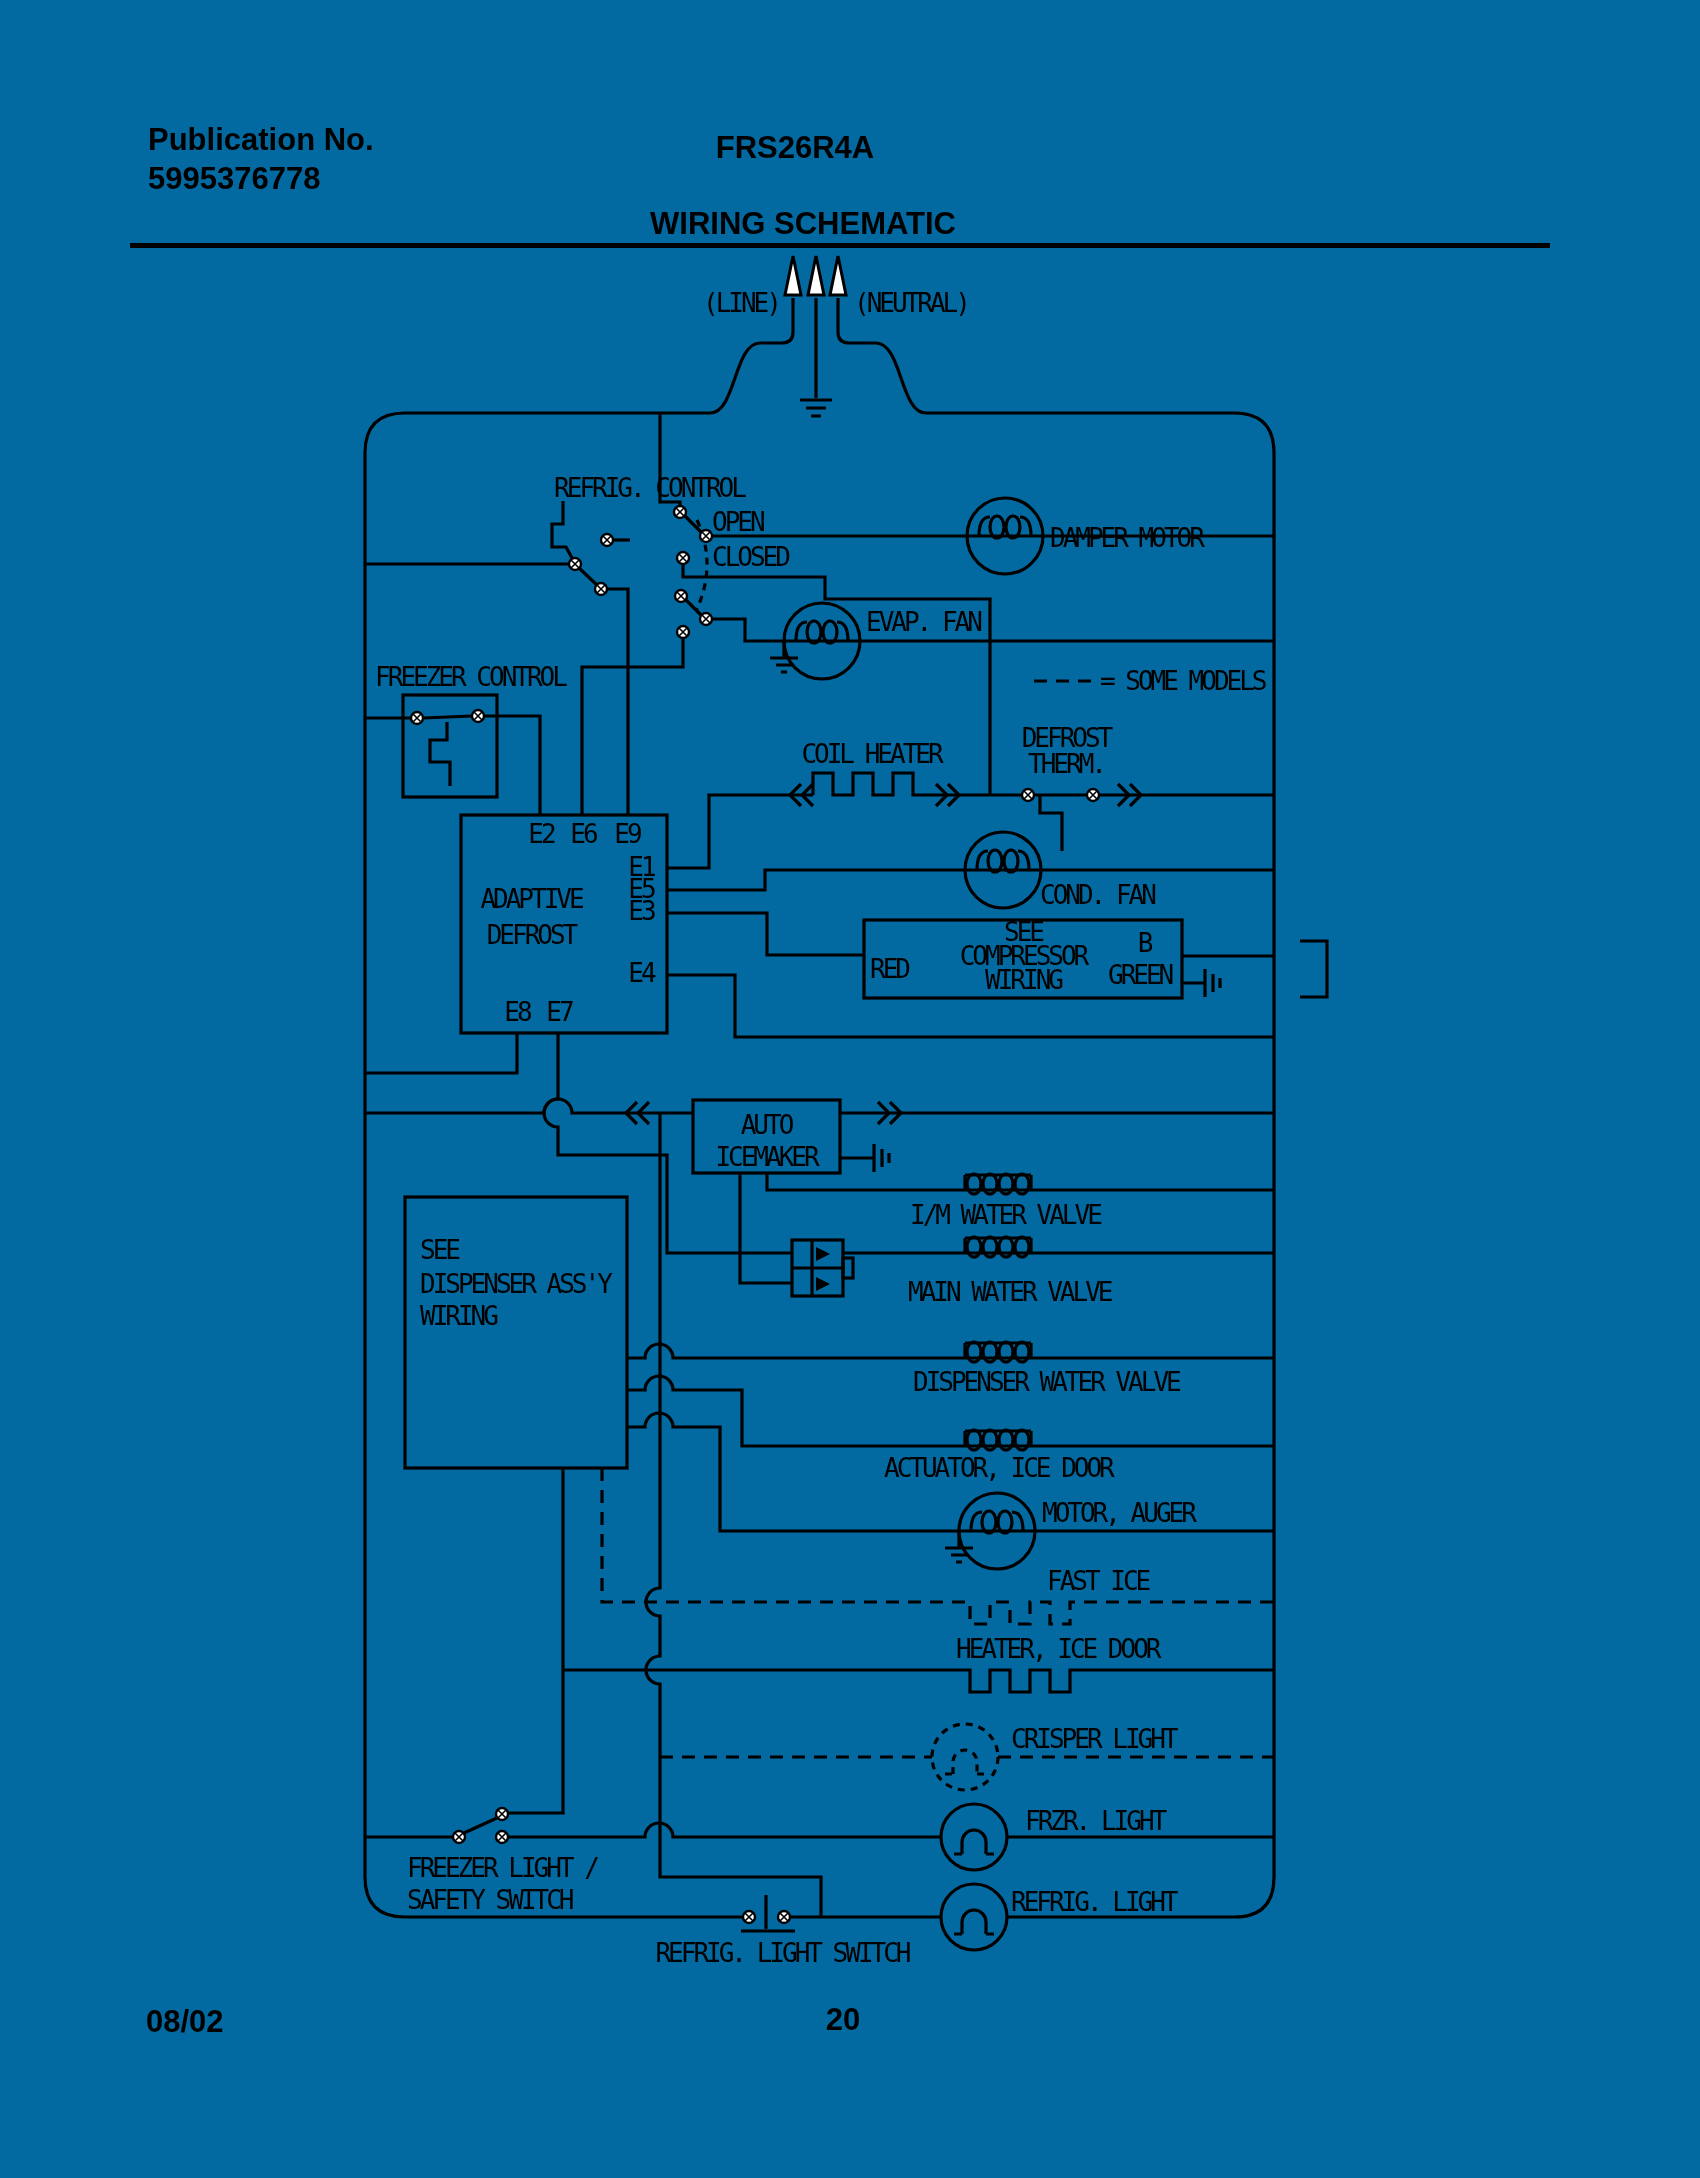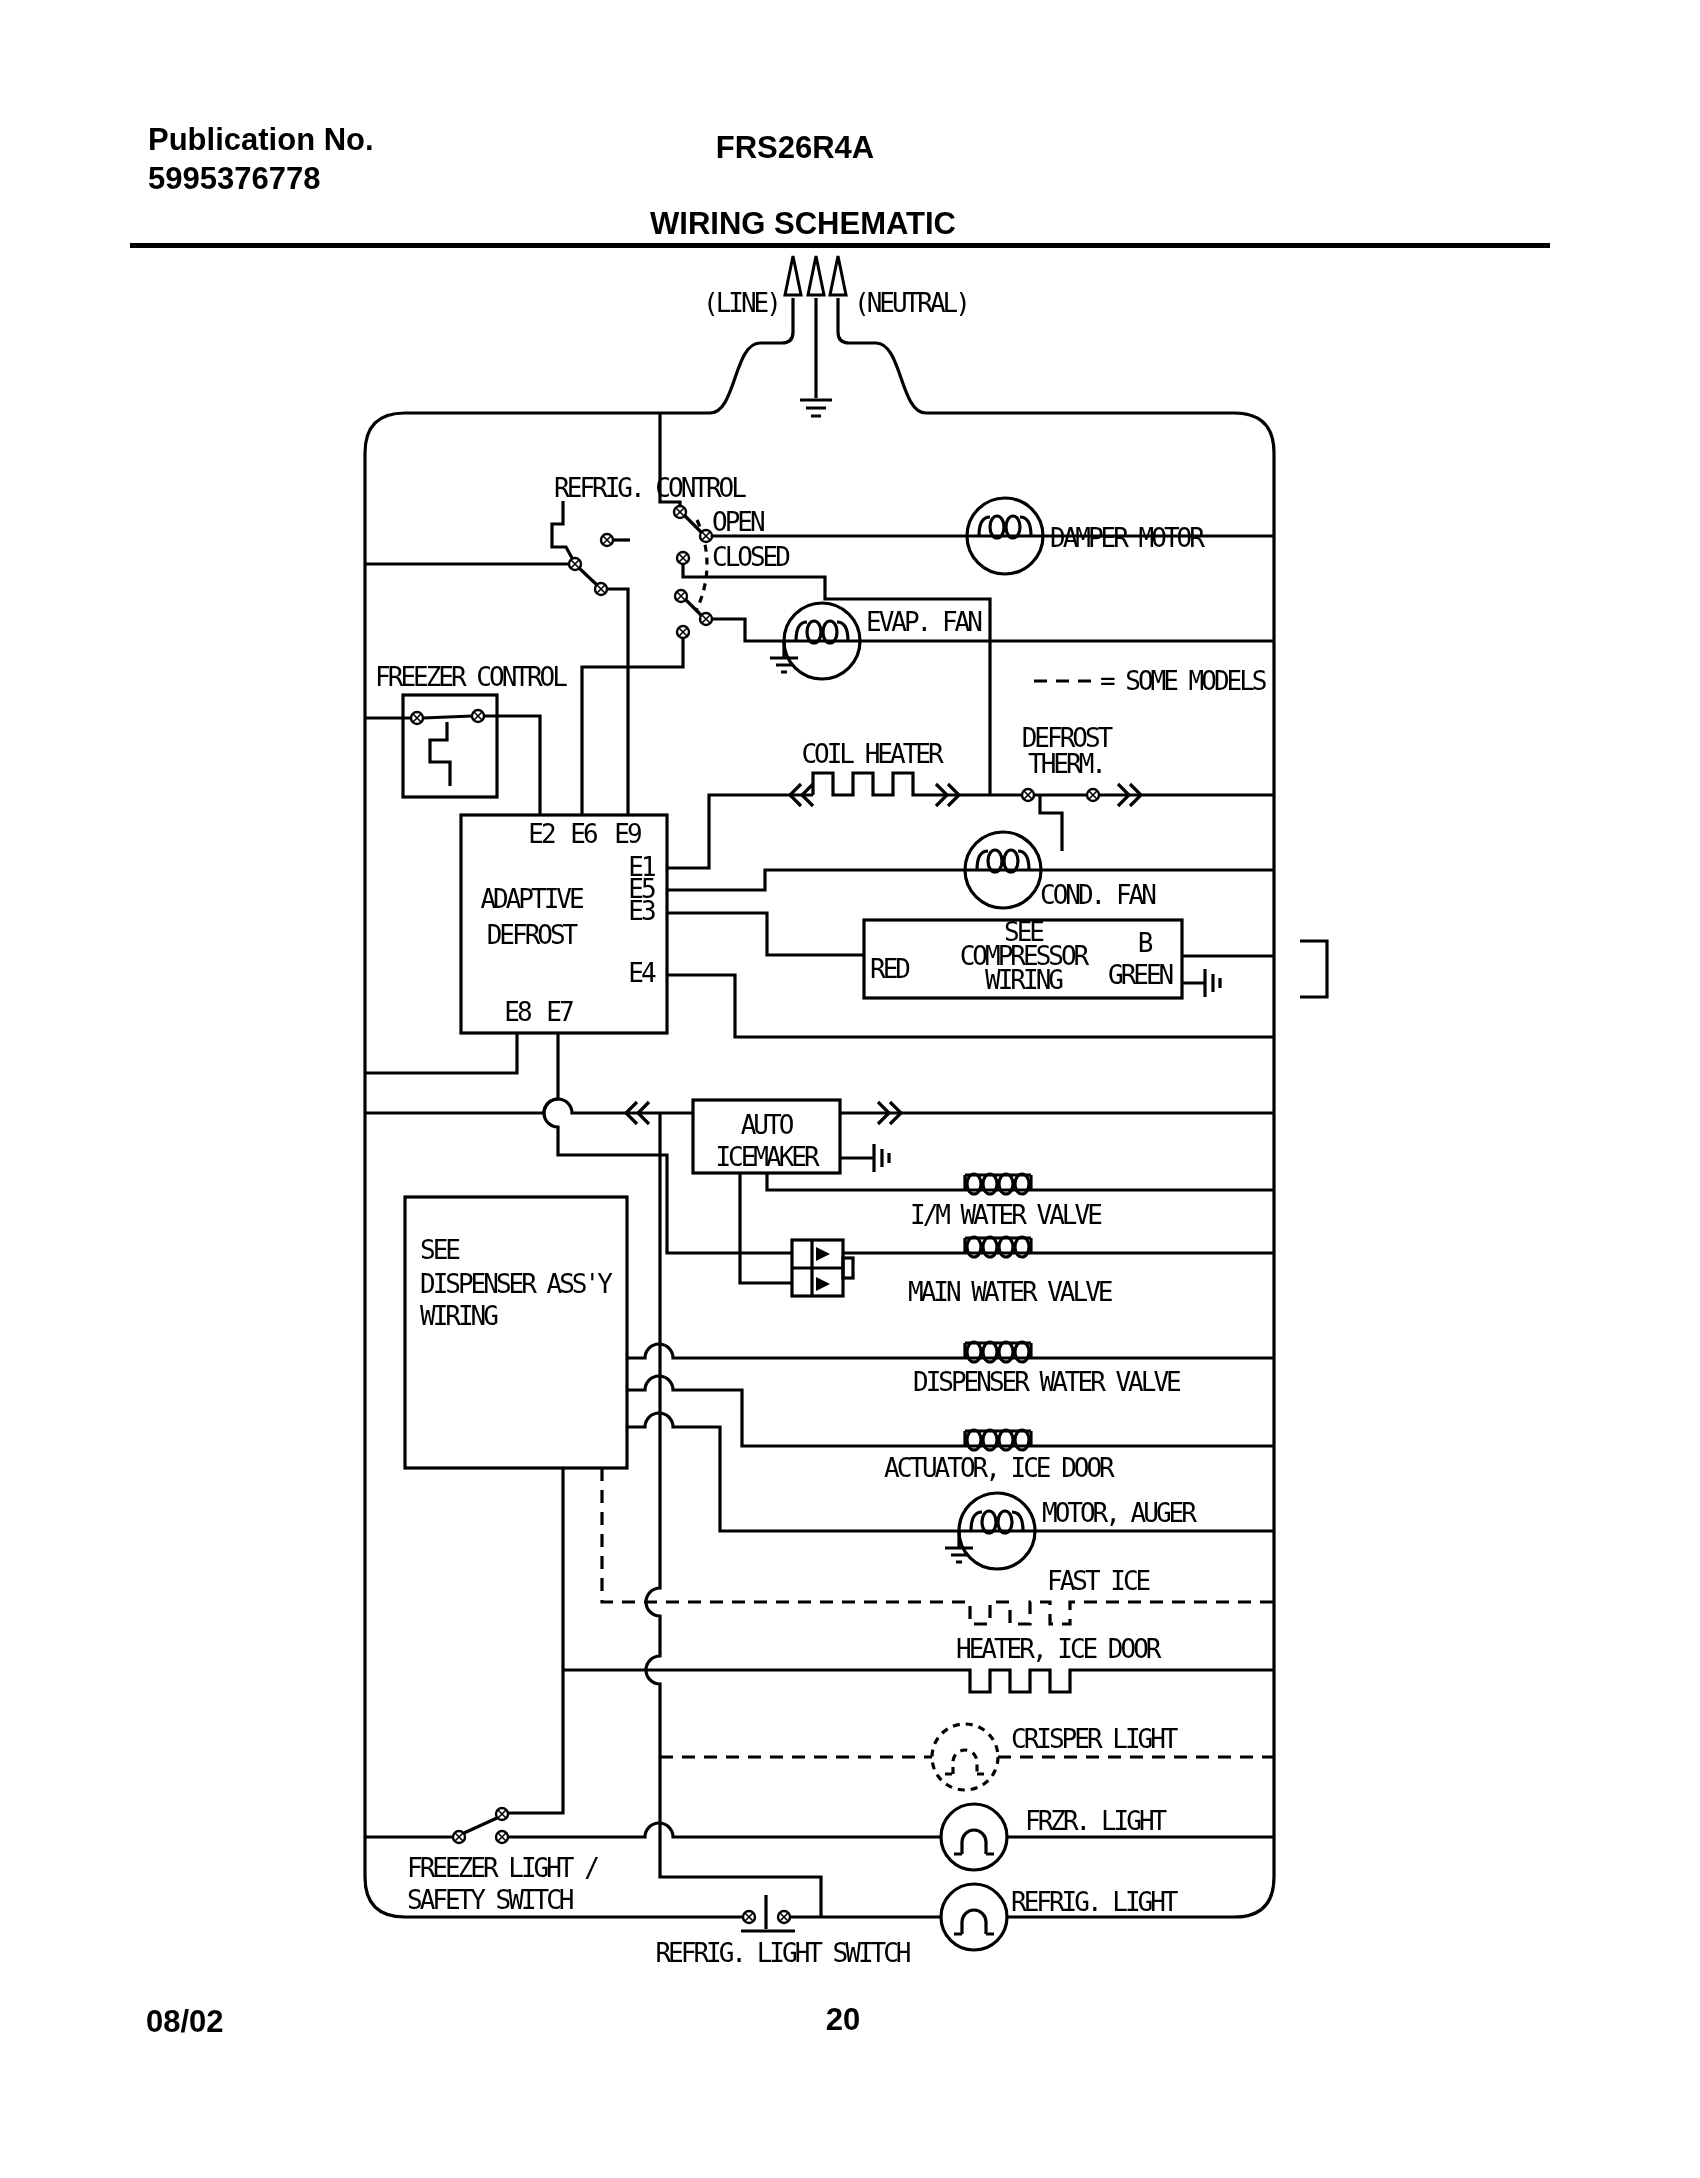--- a/index.html
+++ b/index.html
@@ -1,16 +1,16 @@
 <!DOCTYPE html>
 <html><head>
 <meta charset="utf-8">
 <style>
   html,body { margin:0; padding:0; background:#e8e8e8; }
-  .page { width:1700px; height:2178px; background:#ffffff; position:relative; margin:0 auto; }
+  .page { width:1700px; height:2178px; background:#0369a1; position:relative; margin:0 auto; }
   svg { display:block; }
   svg text { font-family:"DejaVu Sans Mono", monospace; font-size:26px; letter-spacing:-3px; fill:#000; }
   svg text.hdr { font-family:"Liberation Sans", sans-serif; font-weight:bold; font-size:31px; letter-spacing:0; }
   .wire { stroke:#000; stroke-width:3.2; fill:none; }
   .dash { stroke-dasharray:13 9; }
   .dash-sm { stroke-dasharray:7 6; }
   .box { stroke:#000; stroke-width:3.2; fill:none; }
   .contact { stroke:#000; stroke-width:2.4; fill:#fff; }
   .tri { fill:#fff; stroke:#000; stroke-width:3; }
   .tri-solid { fill:#000; stroke:none; }

